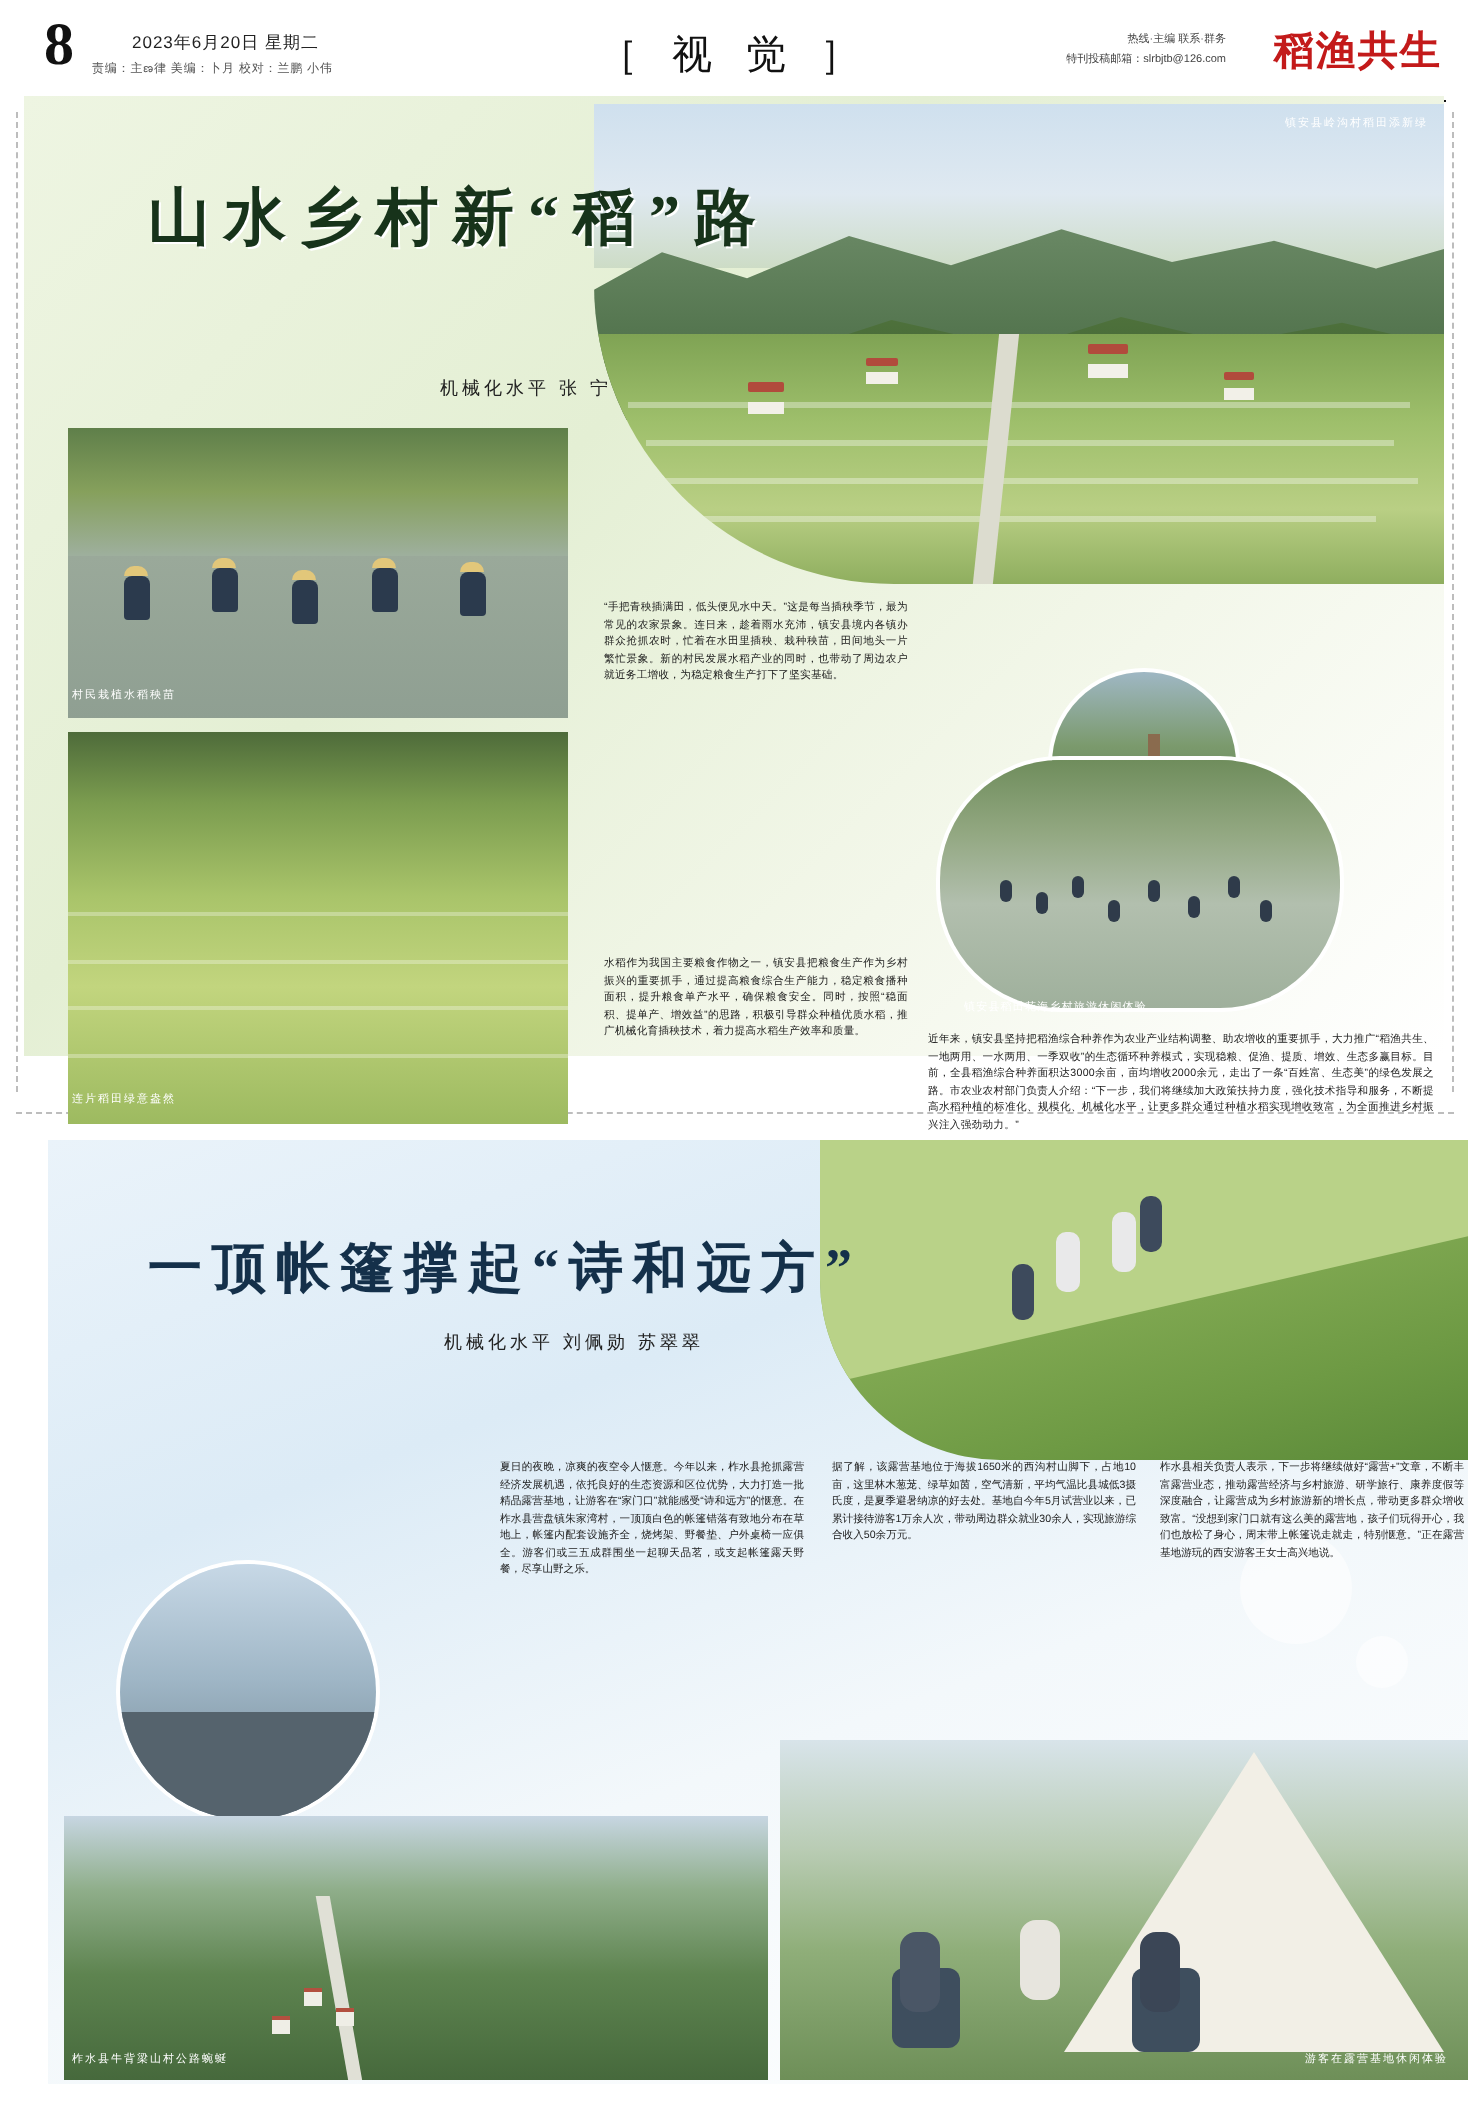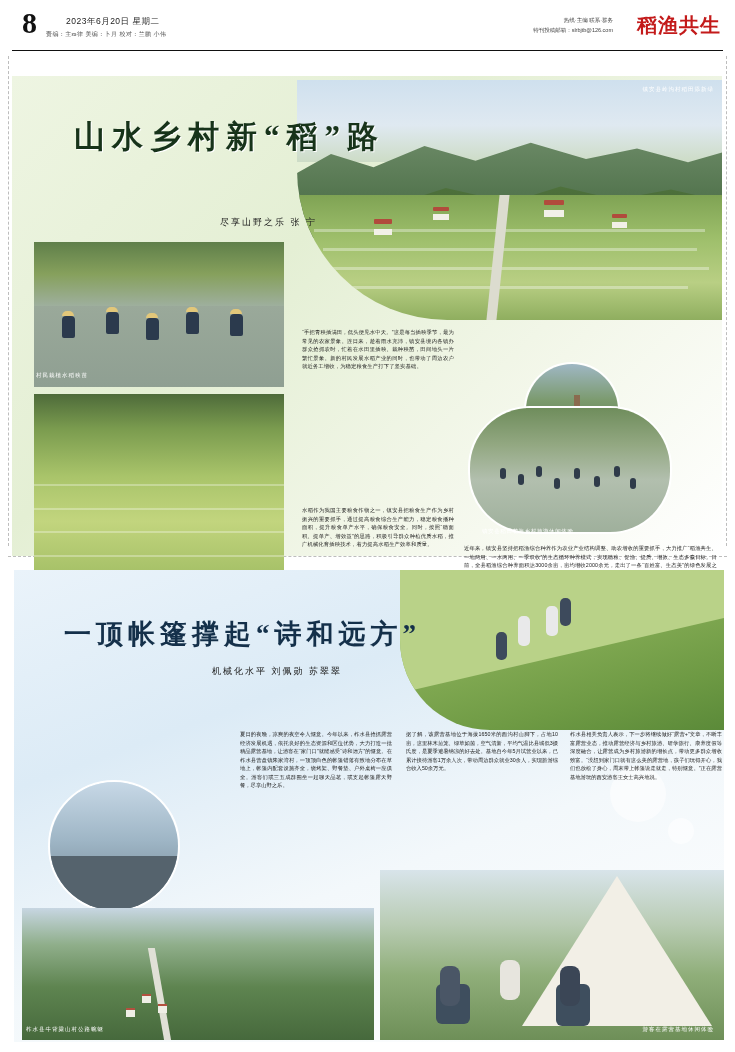--- a/index.html
+++ b/index.html
@@ -16,21 +16,21 @@
   .mast-center{position:absolute;left:0;right:0;top:14px;text-align:center;font-size:20px;letter-spacing:6px;color:#111;font-family:"Liberation Serif", serif;}
   .mast-contact{position:absolute;right:122px;top:16px;font-size:5.5px;color:#444;text-align:right;line-height:1.8;}
   .mast-logo{position:absolute;right:14px;top:12px;font-size:20px;font-weight:bold;color:#c31a1a;letter-spacing:1px;font-family:"Liberation Serif", serif;}
   .mast-rule{position:absolute;left:12px;right:12px;top:50px;height:1px;background:#111;}
 
   
   .v-dash{position:absolute;top:56px;height:490px;border-left:1px dashed #bdbdbd;}
   .h-dash{position:absolute;left:8px;right:8px;border-top:1px dashed #bdbdbd;}
 
   
-  .story1{position:absolute;left:12px;top:76px;width:710px;height:480px;}
+  .story1{position:absolute;left:12px;top:48px;width:710px;height:480px;}
   .s1-bg{position:absolute;inset:0;background:
       linear-gradient(135deg,#eef5e2 0%,#e4efd4 38%,#f3f7ea 70%,#ffffff 100%);}
   .s1-title{position:absolute;left:62px;top:40px;font-size:31px;font-weight:bold;letter-spacing:7px;
       color:#17331a;font-family:"Liberation Serif", serif;text-shadow:1px 1px 0 #ffffff;}
   .s1-byline{position:absolute;left:208px;top:140px;font-size:9px;color:#222;letter-spacing:2px;}
 
   
   .s1-hero{position:absolute;left:285px;top:4px;width:425px;height:240px;border-radius:0 0 0 150px;overflow:hidden;}
   .s1-hero .sky{position:absolute;left:0;top:0;right:0;height:34%;
     background:linear-gradient(180deg,#cfe0ee 0%,#dfe9f1 55%,#cddcc6 100%);}
@@ -74,21 +74,21 @@
   .s1-cap-c{position:absolute;left:470px;top:452px;font-size:5.5px;color:#fff;letter-spacing:.6px;}
 
   
   .s1-col{position:absolute;font-size:5.3px;line-height:1.62;color:#1b1b1b;text-align:justify;
       letter-spacing:.15px;}
   .s1-col1{left:290px;top:252px;width:152px;}
   .s1-col2{left:290px;top:430px;width:152px;}
   .s1-col3{left:452px;top:468px;width:253px;}
 
   
-  .story2{position:absolute;left:14px;top:570px;width:710px;height:472px;overflow:hidden;}
+  .story2{position:absolute;left:24px;top:570px;width:710px;height:472px;overflow:hidden;}
   .s2-bg{position:absolute;inset:0;background:linear-gradient(160deg,#eaf3fa 0%,#dcebf6 30%,#f3f8fb 60%,#ffffff 100%);}
   .s2-title{position:absolute;left:50px;top:46px;font-size:27px;font-weight:bold;letter-spacing:5px;
      color:#14304a;font-family:"Liberation Serif", serif;}
   .s2-byline{position:absolute;left:198px;top:95px;font-size:9px;color:#222;letter-spacing:2px;}
 
   
   .s2-meadow{position:absolute;left:386px;top:0;width:324px;height:160px;overflow:hidden;border-radius:0 0 0 90px;}
   .s2-meadow .grass{position:absolute;inset:0;background:linear-gradient(165deg,#9fbf6c 0%,#86ad56 40%,#6e9a44 75%,#5b8a39 100%);}
   .s2-meadow .ridge{position:absolute;left:-10%;top:-30%;width:130%;height:80%;background:#b9d288;transform:rotate(-13deg);}
   .s2-meadow .fig{position:absolute;width:12px;height:30px;background:#e9e9ea;border-radius:5px;}
@@ -128,20 +128,21 @@
 </style>
 </head>
 <body>
 
 <div class="page">
 
   <div class="masthead">
     <div class="page-num">8</div>
     <div class="mast-date">2023年6月20日 星期二</div>
     <div class="mast-credits">责编：主ణ律 美编：卜月 校对：兰鹏 小伟</div>
+    <div class="mast-center">［ 视 觉 ］</div>
     <div class="mast-contact">
       <div>热线·主编  联系·群务</div>
       <div>特刊投稿邮箱：slrbjtb@126.com</div>
     </div>
     <div class="mast-logo">稻渔共生</div>
     <div class="mast-rule"></div>
   </div>
 
   <div class="v-dash" style="left:8px;"></div>
   <div class="v-dash" style="left:726px;"></div>
@@ -165,21 +166,21 @@
       <div class="wall" style="left:32%;top:56%;width:16px;height:6px;"></div>
       <div class="roof" style="left:58%;top:50%;width:20px;height:5px;"></div>
       <div class="wall" style="left:58%;top:54%;width:20px;height:7px;"></div>
       <div class="roof" style="left:74%;top:56%;width:15px;height:4px;"></div>
       <div class="wall" style="left:74%;top:59%;width:15px;height:6px;"></div>
       <div class="road"></div>
       <div class="s1-hero-cap">镇安县岭沟村稻田添新绿</div>
     </div>
 
     <div class="s1-title">山水乡村新“稻”路</div>
-    <div class="s1-byline">尽享山野之乐 张 宁</div>
+    <div class="s1-byline">机械化水平 张 宁</div>
 
     <div class="s1-pa">
       <div class="bg"></div>
       <div class="water"></div>
       <div class="person" style="left:28px;top:74px;"></div>
       <div class="hat" style="left:28px;top:69px;"></div>
       <div class="person" style="left:72px;top:70px;"></div>
       <div class="hat" style="left:72px;top:65px;"></div>
       <div class="person" style="left:112px;top:76px;"></div>
       <div class="hat" style="left:112px;top:71px;"></div>

